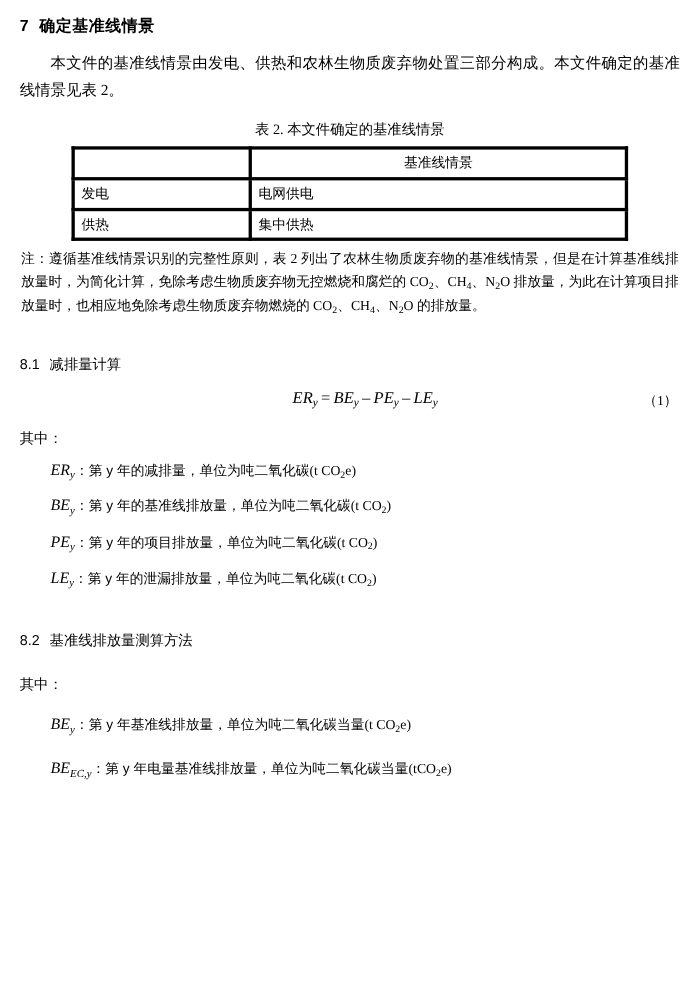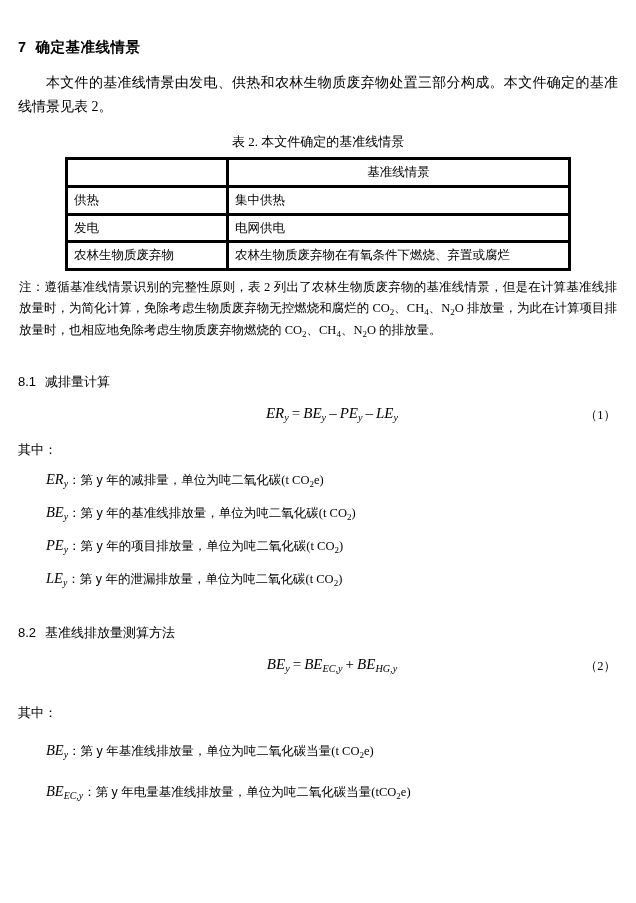--- a/index.html
+++ b/index.html
@@ -13,21 +13,20 @@
     font-family: "Liberation Serif", "DejaVu Serif", serif;
     color: #000000;
     overflow: hidden;
   }
   .page {
     position: relative;
     width: 636px;
     height: 646px;
     padding: 0;
     box-sizing: border-box;
-    margin-top: 24px;
   }
   .content {
     padding: 8px 18px 0 18px;
   }
   h2.section-head {
     font-family: "Liberation Sans", "DejaVu Sans", sans-serif;
     font-size: 14.5px;
     font-weight: bold;
     margin: 6px 0 14px 0;
     letter-spacing: 0.5px;
@@ -156,30 +155,26 @@
 
     <div class="table-caption">表 2. 本文件确定的基准线情景</div>
 
     <table class="baseline">
       <tbody>
           <tr>
         <td class="col-a"></td>
         <th class="hdr">基准线情景</th>
       </tr>
       <tr>
-        <td class="col-a">供热</td>
-        <td>集中供热</td>
-      </tr>
-      <tr>
         <td class="col-a">发电</td>
         <td>电网供电</td>
       </tr>
       <tr>
-        <td class="col-a">农林生物质废弃物</td>
-        <td>农林生物质废弃物在有氧条件下燃烧、弃置或腐烂</td>
+        <td class="col-a">供热</td>
+        <td>集中供热</td>
       </tr>
     </tbody>
       </table>
 
     <p class="note"><span class="lead">注：</span><span>遵循基准线情景识别的完整性原则，表 2 列出了农林生物质废弃物的基准线情景，但是在计算基准线排放量时，为简化计算，免除考虑生物质废弃物无控燃烧和腐烂的 CO</span><sub>2</sub><span>、CH</span><sub>4</sub><span>、N</span><sub>2</sub><span>O 排放量，为此在计算项目排放量时，也相应地免除考虑生物质废弃物燃烧的 CO</span><sub>2</sub><span>、CH</span><sub>4</sub><span>、N</span><sub>2</sub><span>O 的排放量。</span></p>
 
     <div class="gap-md"></div>
 
 
     <div class="sub-head">
@@ -200,24 +195,20 @@
     <div class="def-line"><span class="sym">PE</span><span class="sym"><span class="sb">y</span></span><span class="txt">：第 y 年的项目排放量，单位为吨二氧化碳</span><span class="unit">(t CO<sub>2</sub>)</span></div>
 
     <div class="def-line"><span class="sym">LE</span><span class="sym"><span class="sb">y</span></span><span class="txt">：第 y 年的泄漏排放量，单位为吨二氧化碳</span><span class="unit">(t CO<sub>2</sub>)</span></div>
 
     <div class="gap-sm"></div>
 
     <div class="sub-head">
       <span class="no">8.2</span><span>基准线排放量测算方法</span>
     </div>
 
-    <div class="formula-row">
-      <div class="formula"><span>BE</span><span class="sb">y</span><span class="op">=</span><span>BE</span><span class="sb">EC,y</span><span class="op">+</span><span>BE</span><span class="sb">HG,y</span></div>
-      <div class="eq-no">（2）</div>
-    </div>
 
     <div class="gap-sm"></div>
 
     <div class="where">其中：</div>
 
     <div class="gap-sm"></div>
 
     <div class="def-line"><span class="sym">BE</span><span class="sym"><span class="sb">y</span></span><span class="txt">：第 y 年基准线排放量，单位为吨二氧化碳当量</span><span class="unit">(t CO<sub>2</sub>e)</span></div>
 
     <div class="gap-sm"></div>

